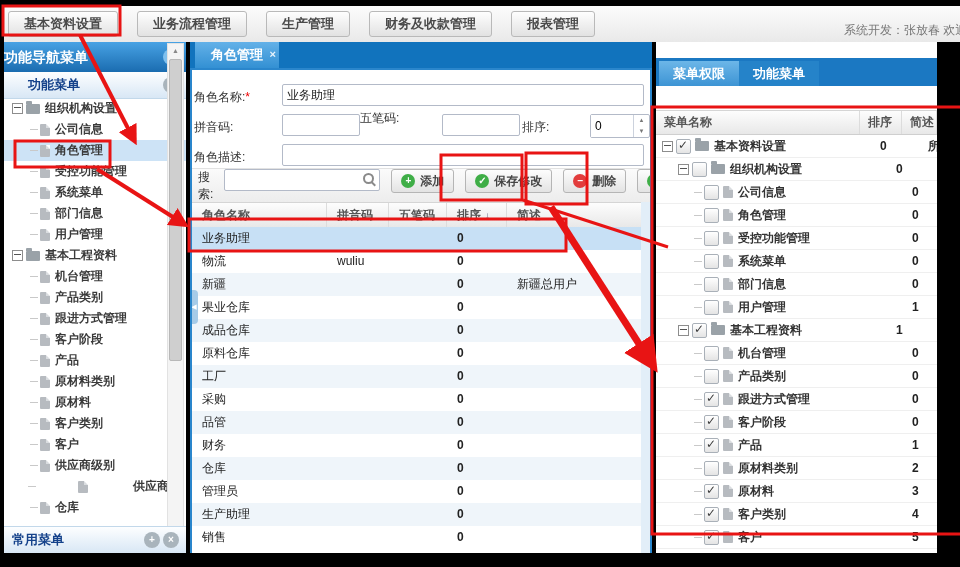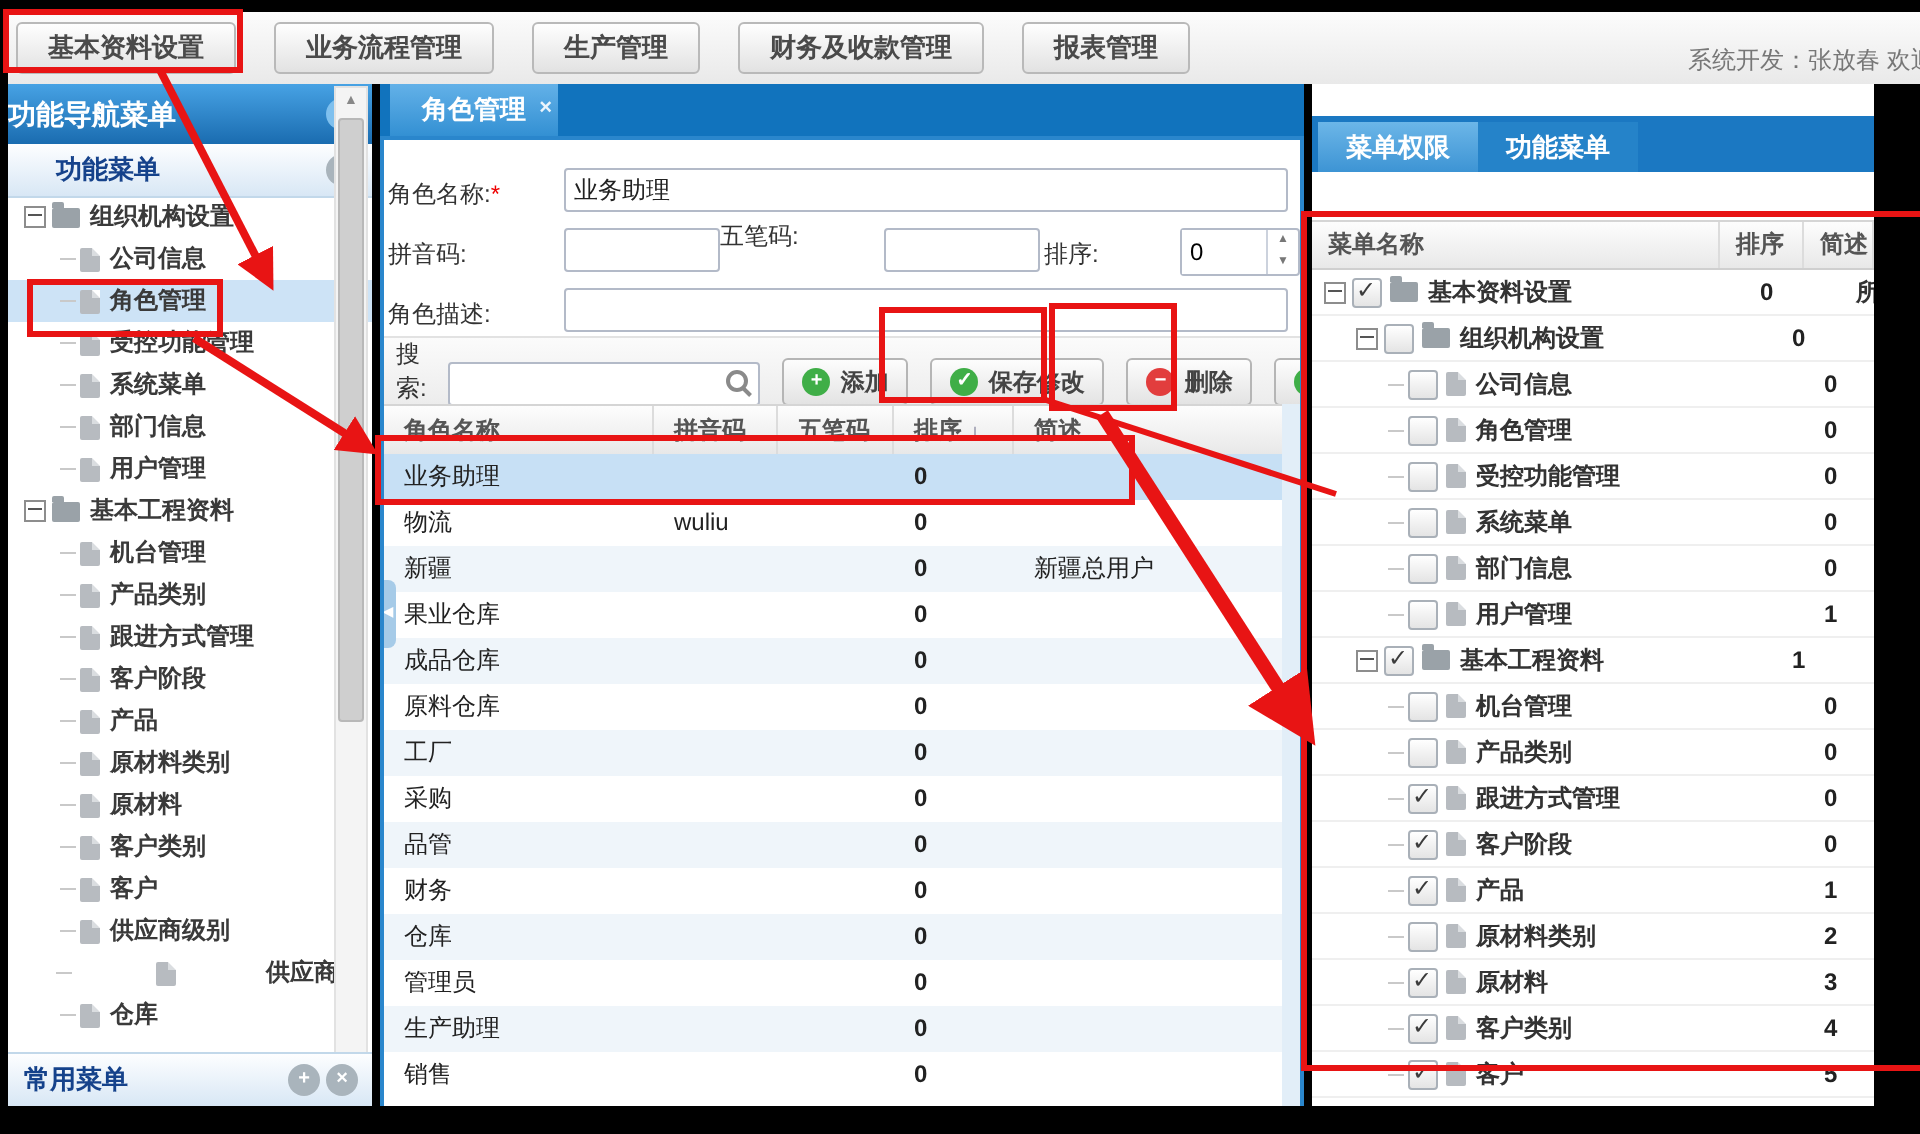--- a/index.html
+++ b/index.html
@@ -52,21 +52,21 @@
   .m-body{position:absolute;top:26px;left:0;right:0;bottom:0;background:#fff;border:2px solid #2a86cc;overflow:hidden}
   .f-label{position:absolute;font-size:12px;color:#333;text-align:left;white-space:nowrap}
   .req{color:#e00}
   .f-input{position:absolute;height:20px;border:1px solid #b3bac8;border-radius:2px;font-size:12px;padding:0 4px;
            font-family:inherit;color:#222;background:#fff}
   .spin{position:absolute;height:22px;border:1px solid #b3bac8;border-radius:2px;display:flex;background:#fff}
   .spin input{border:0;width:34px;font-size:12px;padding:0 4px;outline:none;font-family:inherit}
   .sp-btns{width:15px;border-left:1px solid #ccd2dd;display:flex;flex-direction:column}
   .sp-btns div{flex:1;font-size:6px;color:#777;text-align:center;line-height:10px;cursor:pointer}
   .toolbar{position:absolute;left:0;right:0;top:98px;height:34px;background:linear-gradient(#fbfbfb,#ececec);
-           border-top:1px solid #e2e2e2;border-bottom:1px solid #d8d8d8;display:flex;align-items:flex-end;padding:0 6px;gap:11px}
+           border-top:1px solid #e2e2e2;border-bottom:1px solid #d8d8d8;display:flex;align-items:flex-start;padding:0 6px;gap:11px}
   .toolbar .s-lbl{font-size:12px;color:#333}
   .s-wrap{position:relative}
   .s-wrap input{width:130px;height:20px;border:1px solid #b3bac8;border-radius:2px;font-size:12px;padding:0 20px 0 4px;font-family:inherit}
   .mag{position:absolute;right:6px;top:4px;width:7px;height:7px;border:2px solid #8a8a8a;border-radius:50%}
   .mag::after{content:"";position:absolute;width:5px;height:2px;background:#8a8a8a;transform:rotate(45deg);left:6px;top:8px}
   .tbtn{height:24px;padding:0 9px;display:flex;align-items:center;background:linear-gradient(#fdfdfd,#e3e3e3);
         border:1px solid #b5b5b5;border-radius:3px;font-size:12px;font-weight:bold;color:#444;cursor:pointer;white-space:nowrap}
   .ic{width:14px;height:14px;border-radius:50%;display:inline-block;margin-right:5px;color:#fff;font-size:10px;
       line-height:14px;text-align:center;font-weight:bold;flex:0 0 auto}
   .ic.green{background:#3fae47}.ic.red{background:#e23d3d}

